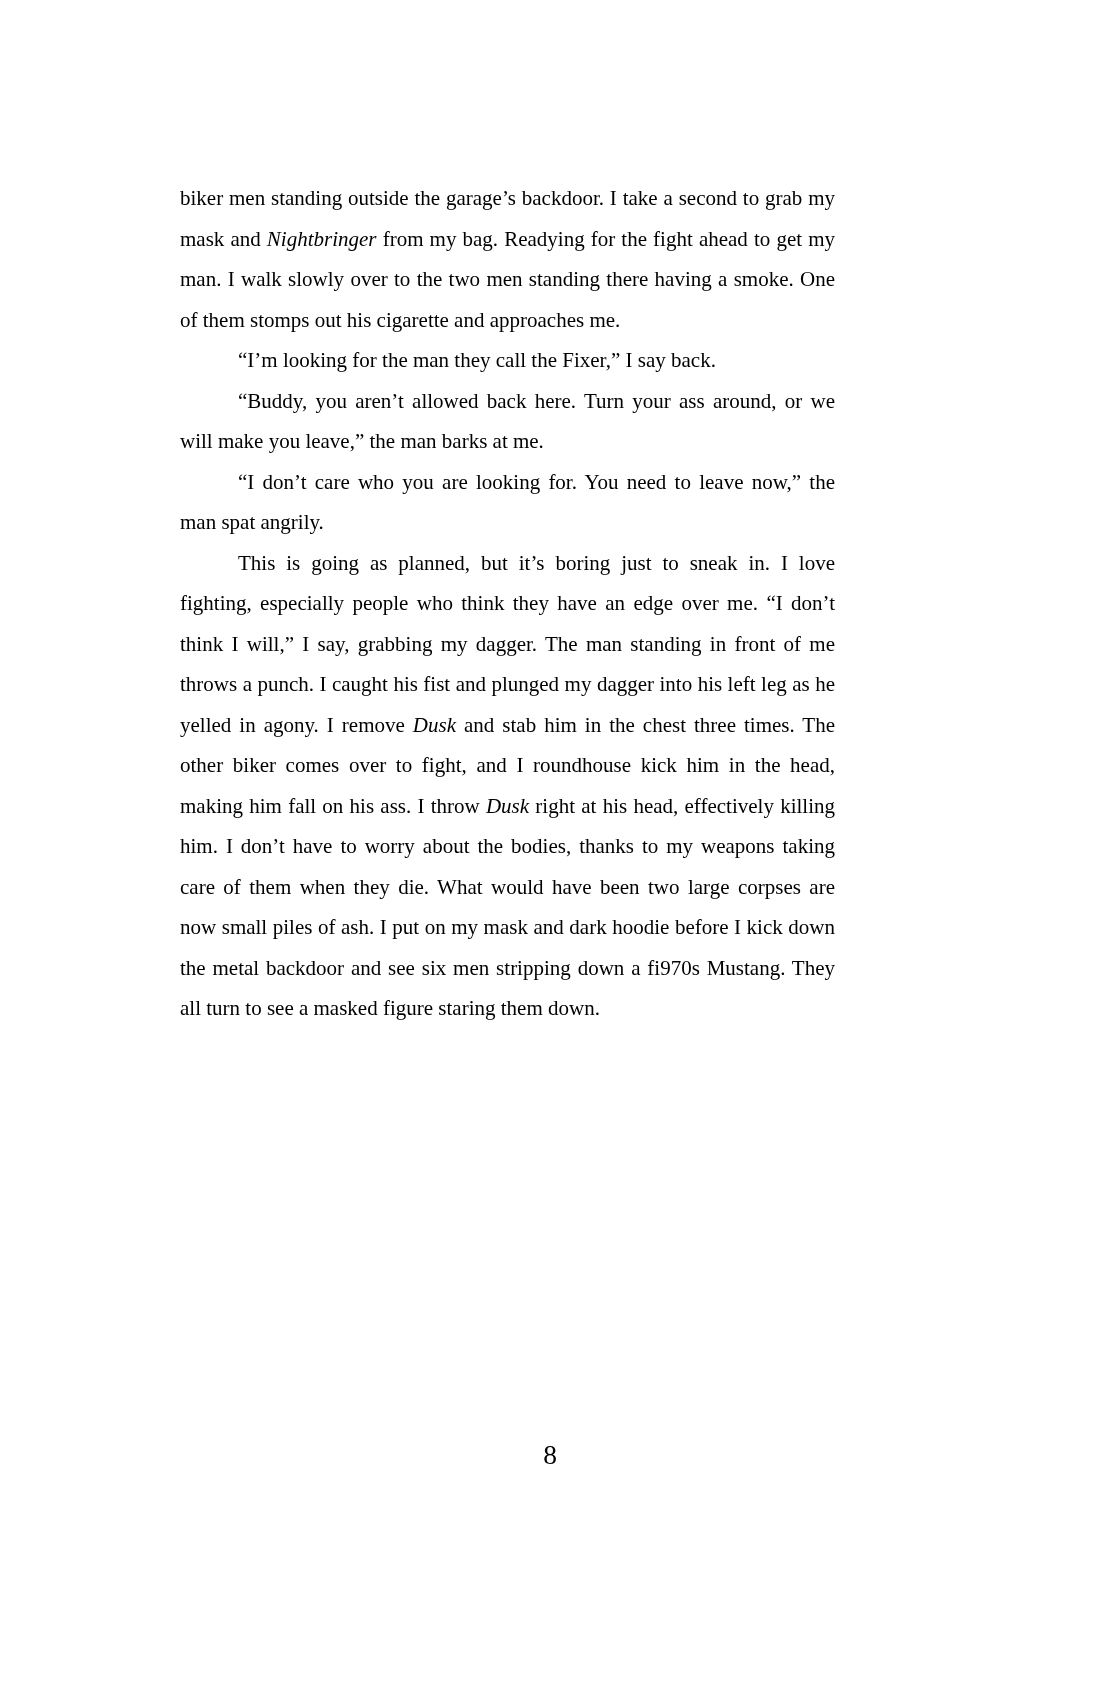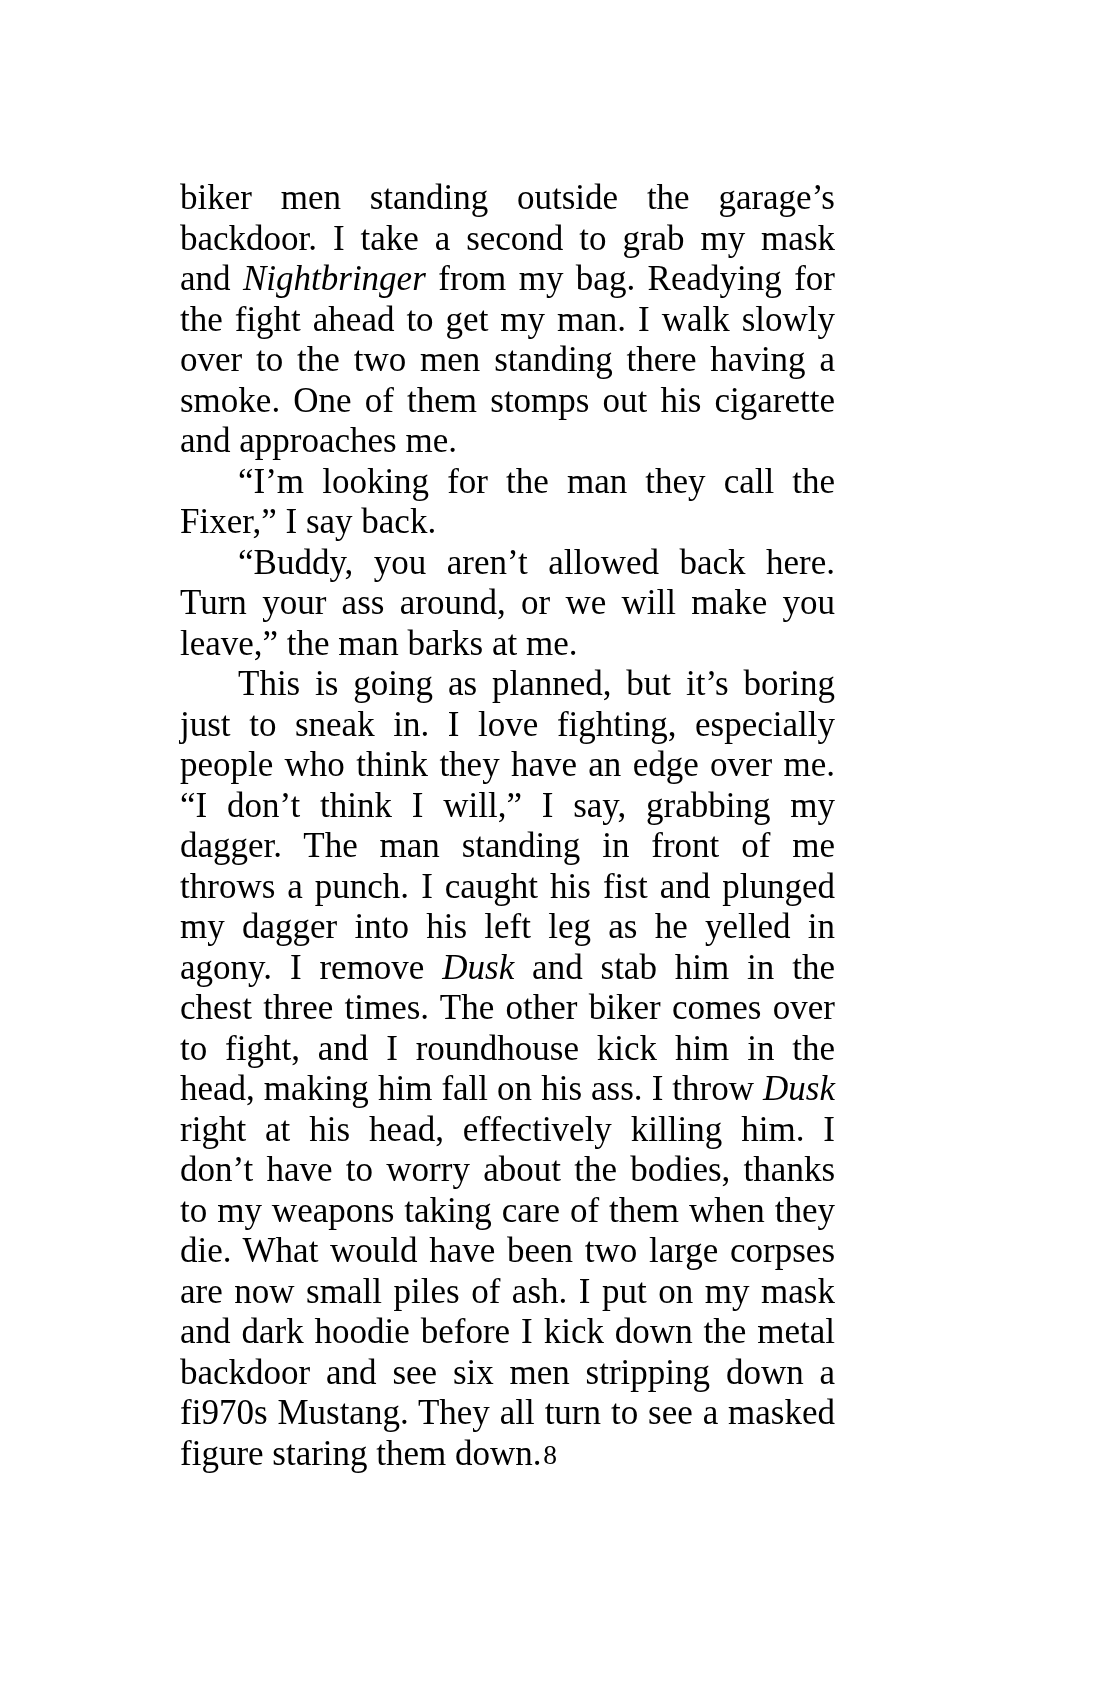--- a/index.html
+++ b/index.html
@@ -20,21 +20,21 @@
     overflow: hidden;
   }
   .text-block {
     position: absolute;
     left: 180px;
     top: 178px;
     width: 655px;
   }
   .para {
     margin: 0 0 0px 0;
-    font-size: 35px;
+    font-size: 21px;
     line-height: 40.5px;
     text-align: justify;
     text-justify: inter-word;
     text-indent: 58px;
     hyphens: none;
     -webkit-hyphens: none;
     word-spacing: 0.0em;
   }
   .para.no-indent {
     text-indent: 0;
@@ -56,18 +56,19 @@
 </style>
 </head>
 <body>
 
 <div class="page">
 
   <div class="text-block">
       <p class="para no-indent"><span>biker men standing outside the garage’s backdoor. I take a second to grab my mask and </span><em>Nightbringer</em><span> from my bag. Readying for the fight ahead to get my man. I walk slowly over to the two men standing there having a smoke. One of them stomps out his cigarette and approaches me.</span></p>
       <p class="para"><span>“I’m looking for the man they call the Fixer,” I say back.</span></p>
       <p class="para"><span>“Buddy, you aren’t allowed back here. Turn your ass around, or we will make you leave,” the man barks at me.</span></p>
+      <p class="para"><span>“I don’t care who you are looking for. You need to leave now,” the man spat angrily.</span></p>
       <p class="para"><span>This is going as planned, but it’s boring just to sneak in. I love fighting, especially people who think they have an edge over me. “I don’t think I will,” I say, grabbing my dagger. The man standing in front of me throws a punch. I caught his fist and plunged my dagger into his left leg as he yelled in agony. I remove </span><em>Dusk</em><span> and stab him in the chest three times. The other biker comes over to fight, and I roundhouse kick him in the head, making him fall on his ass. I throw </span><em>Dusk</em><span> right at his head, effectively killing him. I don’t have to worry about the bodies, thanks to my weapons taking care of them when they die. What would have been two large corpses are now small piles of ash. I put on my mask and dark hoodie before I kick down the metal backdoor and see six men stripping down a fi970s Mustang. They all turn to see a masked figure staring them down.</span></p>
     </div>
 
   <div class="page-number">8</div>
 
 </div>
 
 </body></html>

